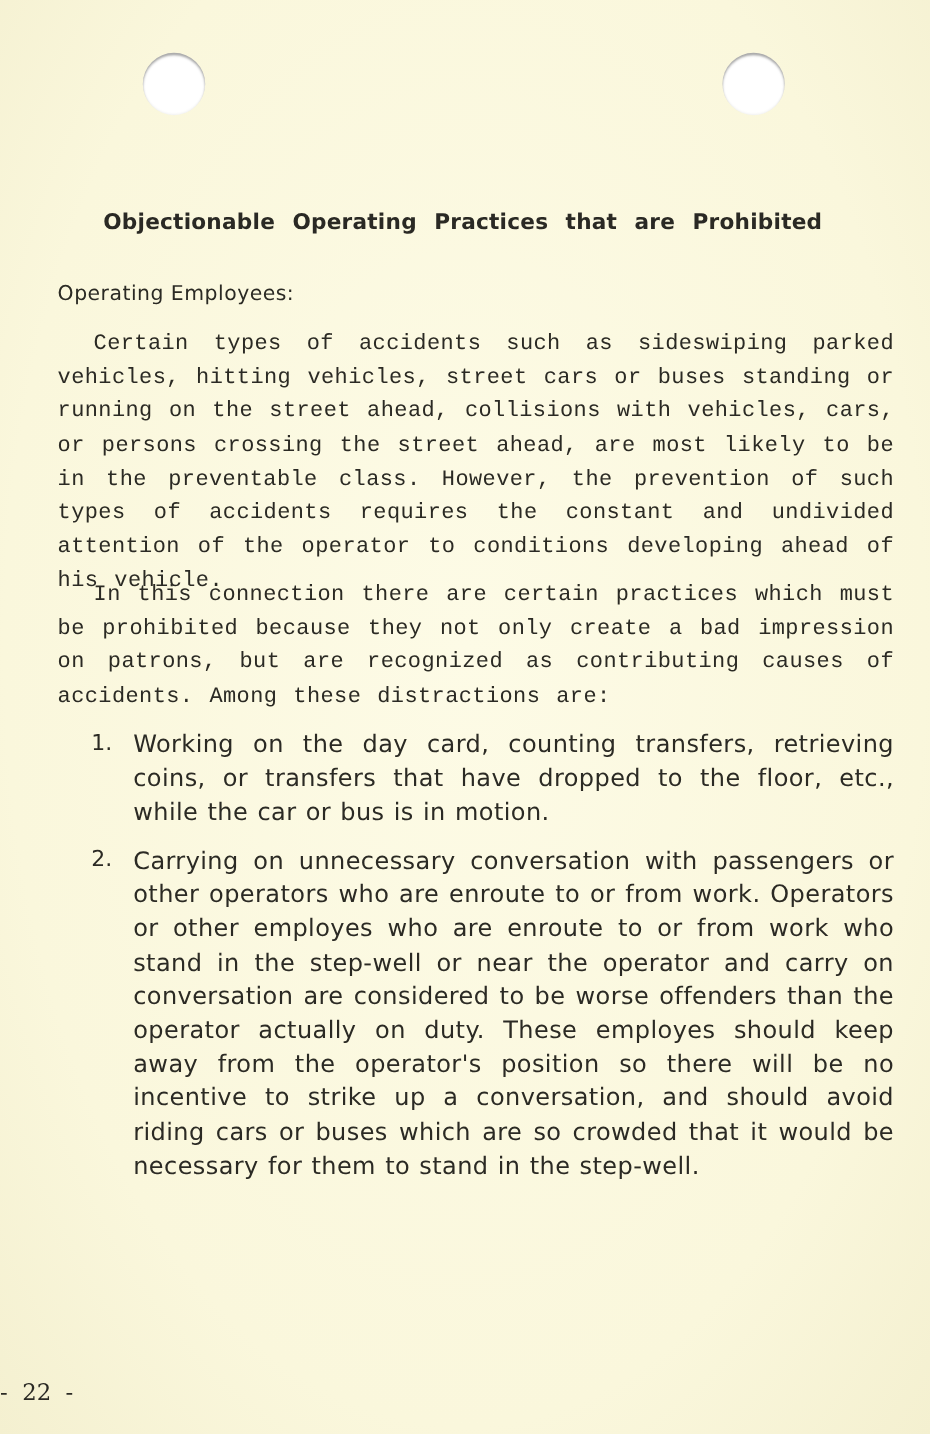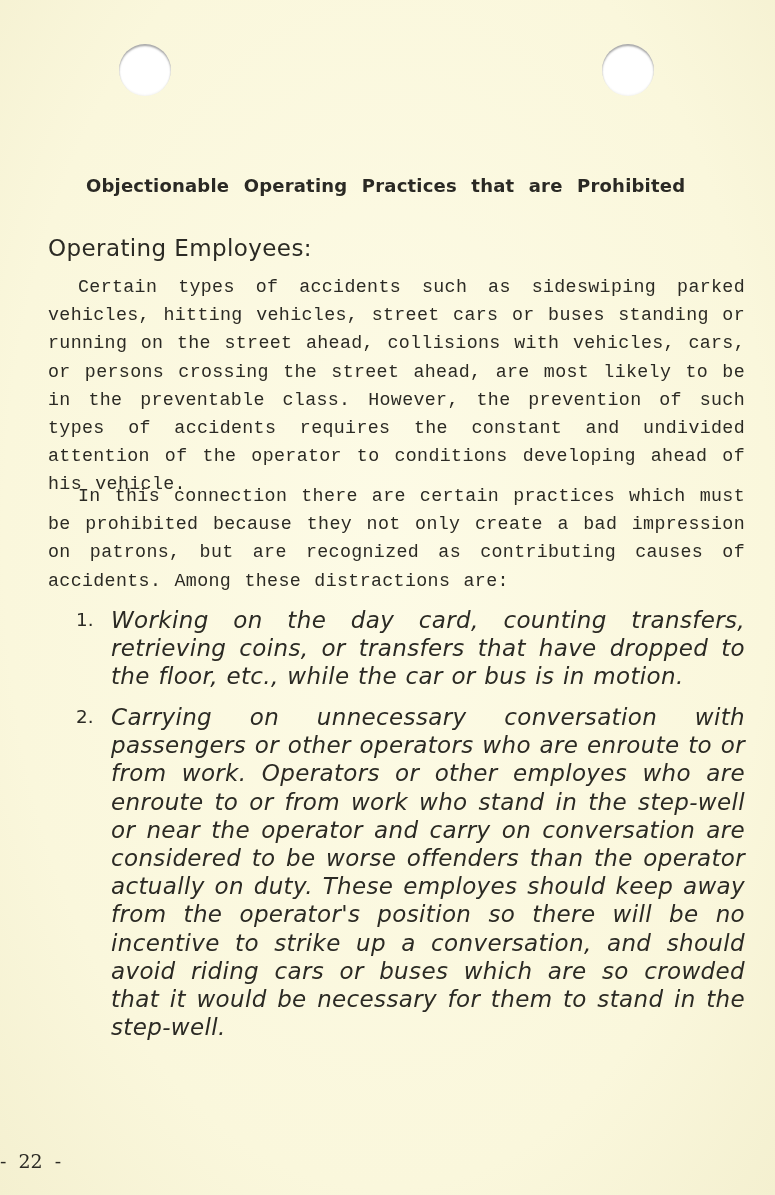--- a/index.html
+++ b/index.html
@@ -55,21 +55,21 @@
       text-align-last: left;
       letter-spacing: 0.35px;
       word-spacing: 2px;
       color: #2b2a24;
       font-family: Liberation Mono, monospace;
     }
     .section-label {
       position: absolute;
       left: 48px;
       top: 235px;
-      font-size: 23px;
+      font-size: 17px;
       letter-spacing: 0.4px;
       color: #2b2a24;
       white-space: nowrap;
     }
     .para1 { top: 273px; text-indent: 30px; }
     .para2 { top: 482px; text-indent: 30px; }
 
     .list-item {
       position: absolute;
       left: 76px;
@@ -82,28 +82,27 @@
       width: 34px;
       font-size: 18.3px;
       line-height: 28.2px;
       color: #2b2a24;
     }
     .list-text {
       position: absolute;
       left: 35px;
       width: 634px;
       top: 0;
-      font-size: 23px;
+      font-size: 20px;
       line-height: 28.2px;
       text-align: justify;
       text-align-last: left;
       letter-spacing: 0.35px;
       word-spacing: 1px;
       color: #2b2a24;
-      font-style: italic;
     }
     .item1 { top: 606px; }
     .item2 { top: 703px; }
 
     .page-number {
       position: absolute;
       left: 0;
       width: 775px;
       top: 1150px;
       text-align: left;

